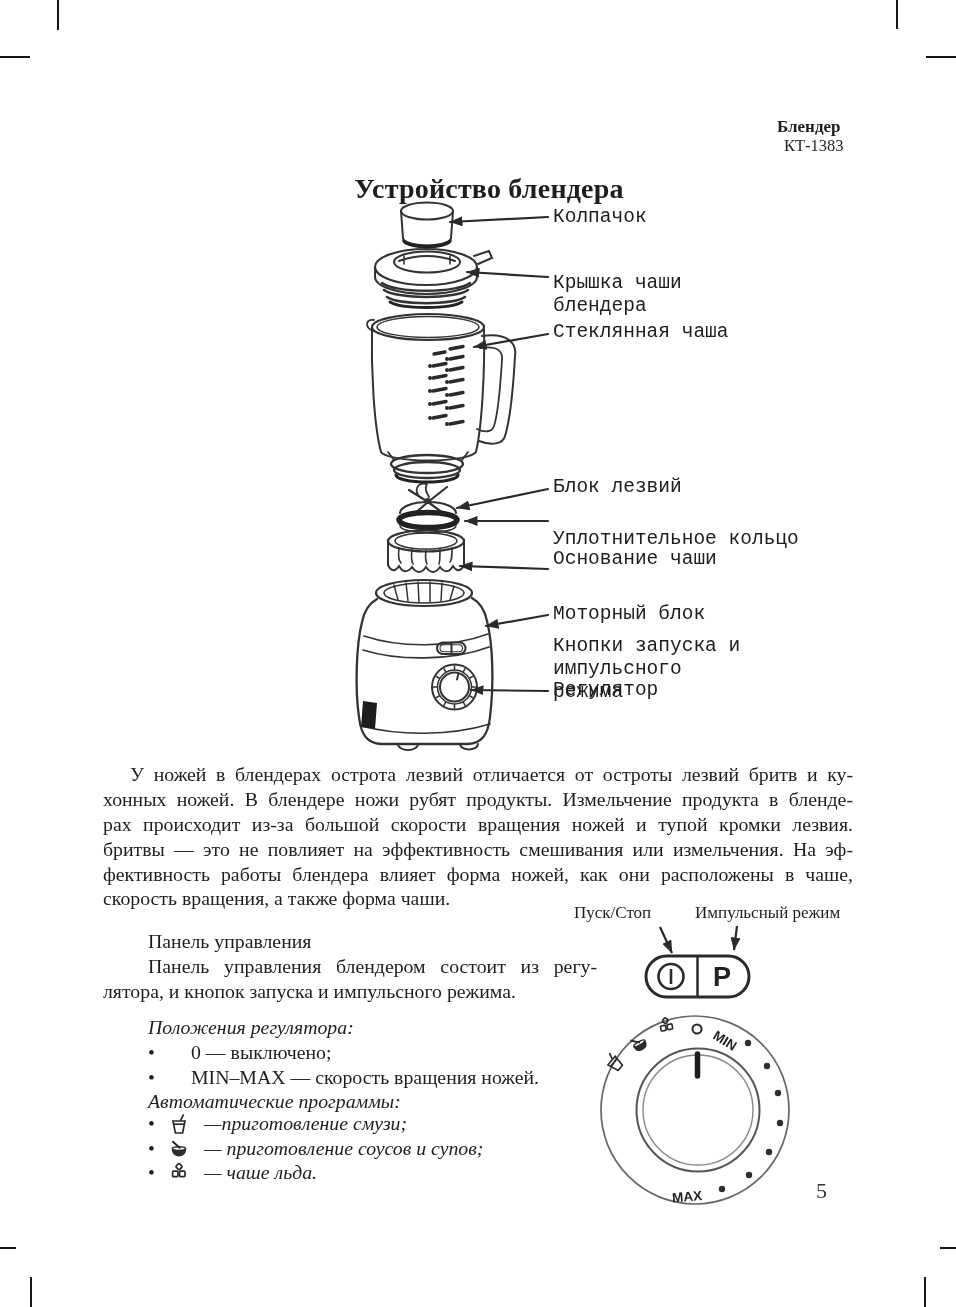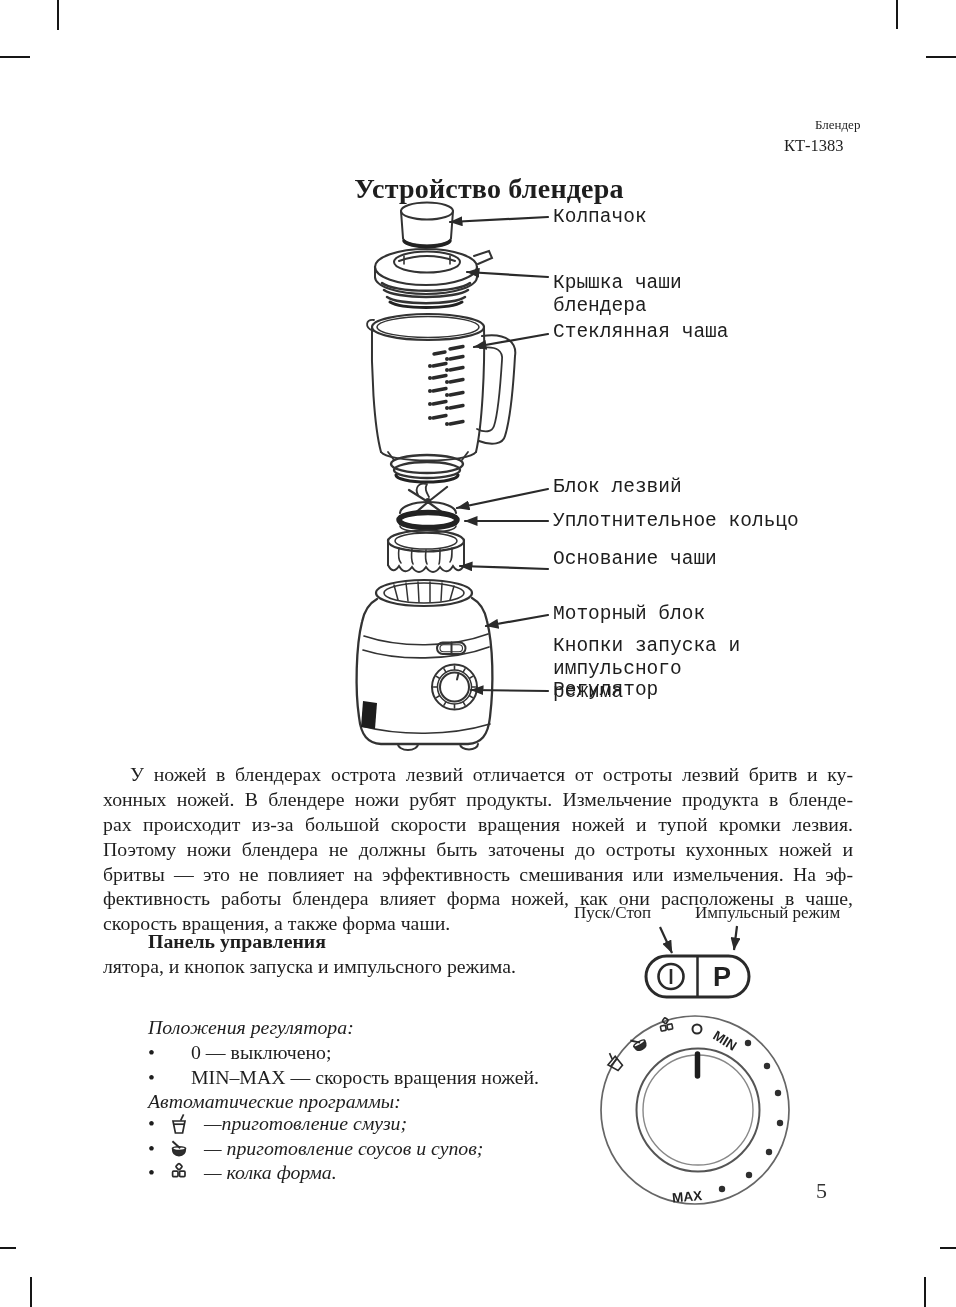--- a/index.html
+++ b/index.html
@@ -1,34 +1,34 @@
 <!DOCTYPE html>
 <html><head>
 <meta charset="utf-8">
 <style>
   html,body{margin:0;padding:0;}
   body{width:956px;height:1307px;background:#ffffff;position:relative;overflow:hidden;
        font-family:"Liberation Serif","DejaVu Serif",serif;color:#1e1e1e;}
   .abs{position:absolute;}
   .crop{position:absolute;background:#161616;}
   
-  .hdr-brand{left:777px;top:117px;font-size:13px;font-weight:normal;margin-left:38px;}
+  .hdr-brand{left:777px;top:117px;font-size:17px;font-weight:bold;}
   .hdr-model{left:776px;top:136px;font-size:16.5px;margin-left:8px;}
   
   .title{left:16px;top:153px;width:946px;text-align:center;font-size:28px;font-weight:bold;letter-spacing:.2px;margin-top:20px;}
   
   .plabel{left:553px;font-size:19.5px;line-height:23px;white-space:nowrap;font-family:Liberation Mono, monospace;}
   .plabel.wrap{white-space:normal;}
   
   .para{left:103px;top:762px;width:750px;font-size:19.8px;}
   .pline{height:24.9px;line-height:24.9px;text-align:justify;text-align-last:justify;white-space:nowrap;}
   .pline.first{padding-left:27px;width:723px;}
   .pline.last{text-align:right;text-align-last:left;}
   
-  .cp-head{left:148px;top:930px;font-size:19.8px;font-weight:bold;}
+  .cp-head{left:148px;top:930px;font-size:19.8px;font-weight:normal;}
   .cp-para{left:103px;top:954px;width:494px;font-size:19.8px;}
   .cp-line1{padding-left:45px;width:449px;height:25px;line-height:25px;text-align:justify;text-align-last:justify;white-space:nowrap;}
   .cp-line2{height:25px;line-height:25px;}
   
   .list-head{left:148px;font-size:19.8px;font-style:italic;}
   .li-row{left:103px;width:520px;height:25px;font-size:19.8px;}
   .li-row .b{position:absolute;left:45px;top:0;}
   .li-row .t{position:absolute;left:88px;top:0;white-space:nowrap;}
   .prog-row{left:103px;width:520px;height:26px;font-size:19.8px;}
   .prog-row .b{position:absolute;left:45px;top:0;}
@@ -201,38 +201,38 @@
       <line x1="548" y1="615" x2="486" y2="626" marker-end="url(#ah)"></line>
       <line x1="548" y1="691" x2="471" y2="690" marker-end="url(#ah)"></line>
     </g>
   </g>
 </svg>
 
 <div class="abs plabel" style="top:206px">Колпачок</div>
 <div class="abs plabel wrap" style="top:272px;width:135px">Крышка чаши блендера</div>
 <div class="abs plabel" style="top:321px">Стеклянная чаша</div>
 <div class="abs plabel" style="top:476px">Блок лезвий</div>
-<div class="abs plabel" style="top:510px">Уплотнительное кольцо</div>
+<div class="abs plabel" style="top:528px">Уплотнительное кольцо</div>
 <div class="abs plabel" style="top:548px">Основание чаши</div>
 <div class="abs plabel" style="top:603px">Моторный блок</div>
 <div class="abs plabel wrap" style="top:635px;width:195px">Кнопки запуска и импульсного режима</div>
 <div class="abs plabel" style="top:679px">Регулятор</div>
 
 <div class="abs para">
   <div class="pline first">У ножей в блендерах острота лезвий отличается от остроты лезвий бритв и ку-</div>
   <div class="pline">хонных ножей. В блендере ножи рубят продукты. Измельчение продукта в бленде-</div>
   <div class="pline">рах происходит из-за большой скорости вращения ножей и тупой кромки лезвия.</div>
-  <div class="pline">Поэтому ножи блендера не должны быть заточены до остроты кухонных ножей и</div>
   <div class="pline">бритвы — это не повлияет на эффективность смешивания или измельчения. На эф-</div>
   <div class="pline">фективность работы блендера влияет форма ножей, как они расположены в чаше,</div>
   <div class="pline last">скорость вращения, а также форма чаши.</div>
 </div>
 
 <div class="abs cp-head">Панель управления</div>
 <div class="abs cp-para">
+  <div class="cp-line1">Панель управления блендером состоит из регу-</div>
   <div class="cp-line2">лятора, и кнопок запуска и импульсного режима.</div>
 </div>
 
 <div class="abs list-head" style="top:1016px">Положения регулятора:</div>
 <div class="abs li-row" style="top:1041px">
   <span class="b">•</span>
   <span class="t">0 — выключено;</span>
 </div>
 <div class="abs li-row" style="top:1066px">
   <span class="b">•</span>
@@ -258,21 +258,21 @@
     </span>
   <span class="t">— приготовление соусов и супов;</span>
 </div>
 <div class="abs prog-row" style="top:1161px">
   <span class="b">•</span>
   <span class="pic">
       <svg width="20" height="21" viewBox="-2 -2 18 21">
         <use href="#g-ice"></use>
       </svg>
     </span>
-  <span class="t">— колка форма.</span>
+  <span class="t">— чаше льда.</span>
 </div>
 
 <div class="abs pp-label" style="left:574px;top:903px">Пуск/Стоп</div>
 <div class="abs pp-label" style="left:695px;top:903px">Импульсный режим</div>
 <svg class="abs" style="left:590px;top:895px" width="260" height="115" viewBox="590 895 260 115">
   <defs>
     <marker id="ah2" markerWidth="14" markerHeight="10" refX="12.5" refY="5" orient="auto" markerUnits="userSpaceOnUse">
       <path d="M0,0 L13,5 L0,10 z" fill="#2a2a2a"></path>
     </marker>
   </defs>

